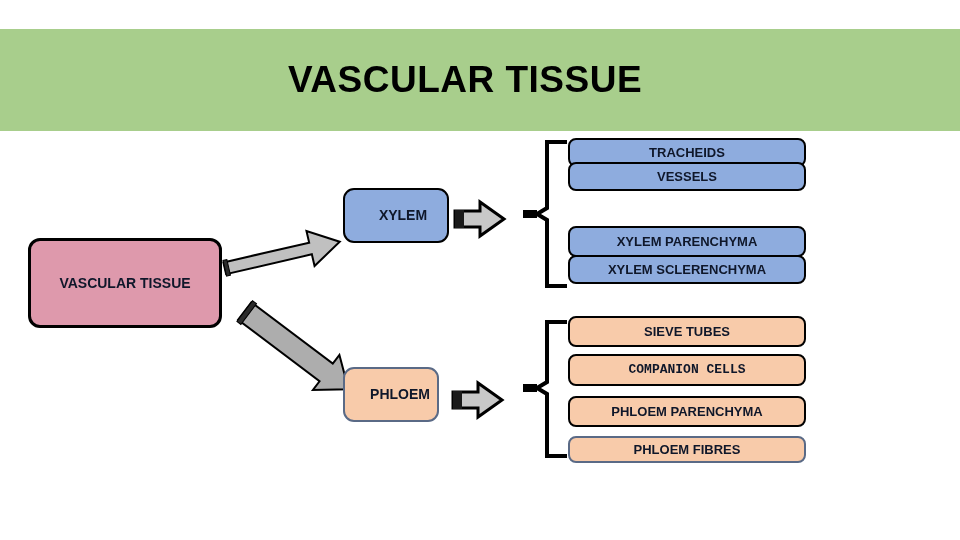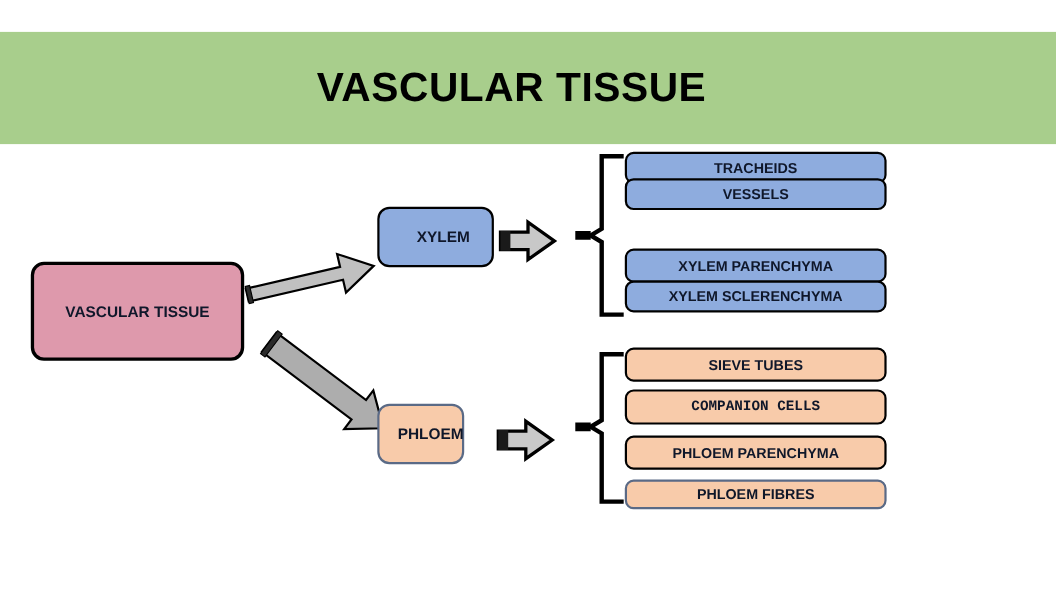--- a/index.html
+++ b/index.html
@@ -79,21 +79,21 @@
     top: 188px;
     width: 106px;
     height: 55px;
     font-size: 14px;
     border-radius: 11px;
     padding-left: 14px;
   }
   .node-phloem {
     left: 343px;
     top: 367px;
-    width: 79px;
+    width: 96px;
     height: 55px;
     font-size: 14px;
     border-radius: 11px;
     padding-left: 18px;
   }
   
   .leaf {
     left: 568px;
     width: 238px;
     font-size: 13px;

